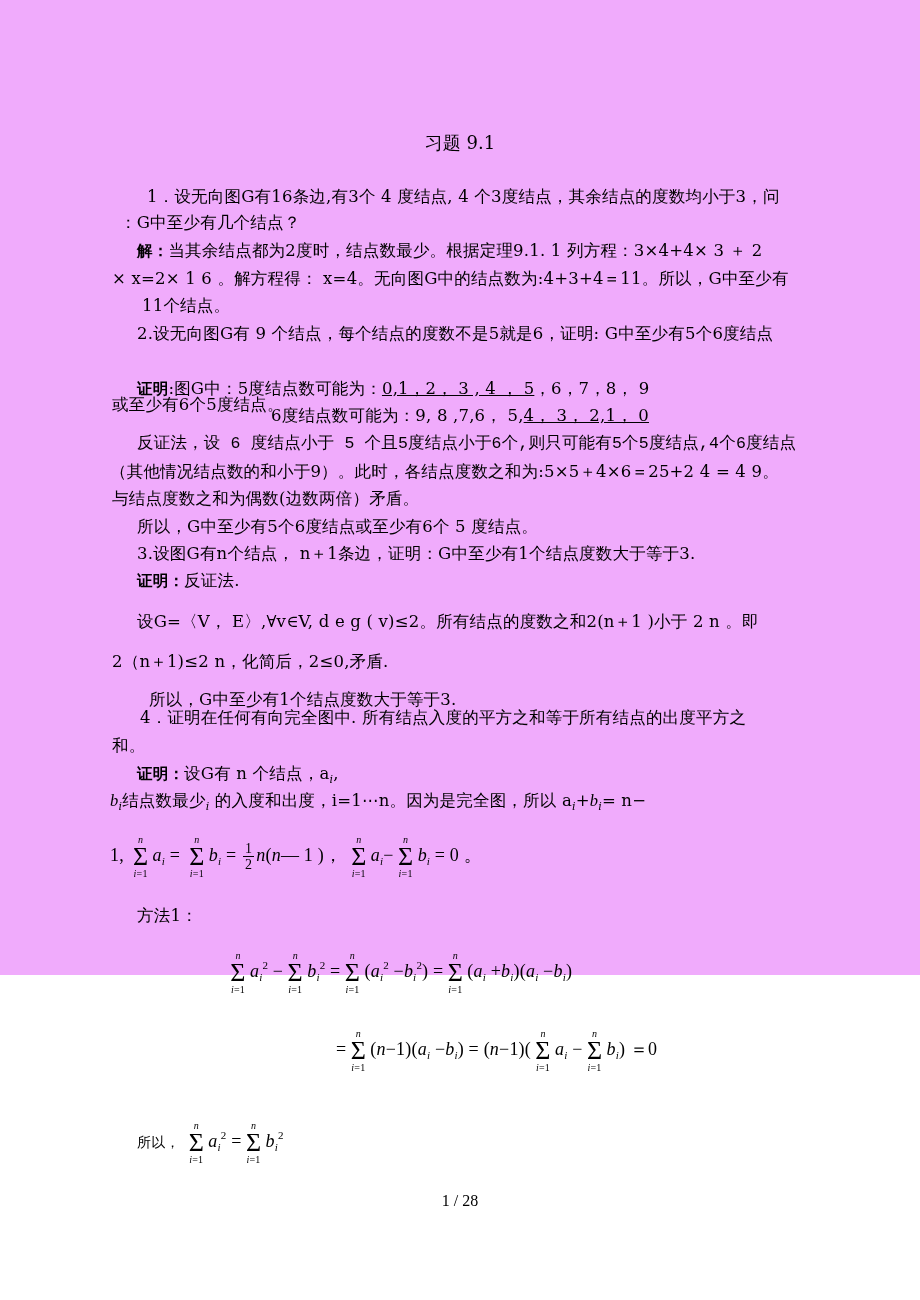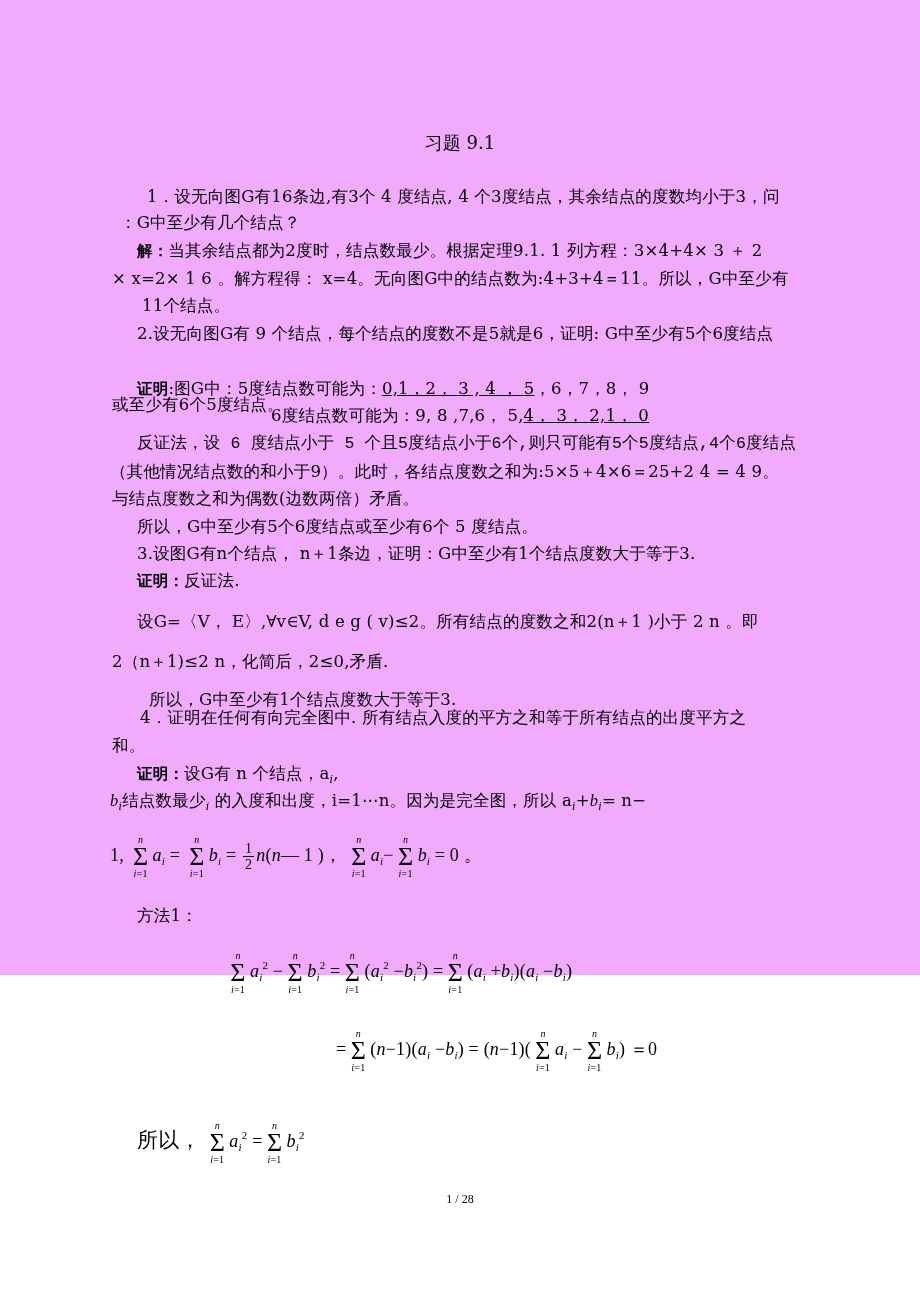--- a/index.html
+++ b/index.html
@@ -14,21 +14,21 @@
   .sub { font-size: 11px; vertical-align: -4px; font-style: italic; }
   .sup { font-size: 11px; vertical-align: 8px; }
   .sum { display: inline-block; position: relative; width: 22px; text-align: center; vertical-align: middle; margin: 0 1px; }
   .sum .top { display: block; font-size: 10px; line-height: 10px; font-style: italic; font-family: "Liberation Serif", serif; }
   .sum .sig { display: block; font-size: 26px; line-height: 24px; font-family: "Liberation Serif", serif; }
   .sum .bot { display: block; font-size: 10px; line-height: 10px; font-family: "Liberation Serif", serif; }
   .frac { display: inline-block; vertical-align: middle; text-align: center; font-size: 14px; line-height: 15px; margin: 0 2px; }
   .frac .num { display: block; border-bottom: 1px solid #000; padding: 0 2px; }
   .frac .den { display: block; }
   .eq { font-family: "Liberation Serif", serif; font-size: 18px; }
-  .footer { position: absolute; top: 1192px; left: 0; width: 920px; text-align: center; font-size: 12px; font-family: "Liberation Serif", serif; }
+  .footer { position: absolute; top: 1192px; left: 0; width: 920px; text-align: center; font-size: 16px; font-family: "Liberation Serif", serif; }
 </style>
 </head>
 <body>
 
 <div class="page">
 
   <div class="title">习题  9.1</div>
 
   <div class="ln" style="top:186px; left:147px;">1．设无向图G有16条边,有3个 4 度结点, 4 个3度结点，其余结点的度数均小于3，问</div>
   <div class="ln" style="top:212px; left:120px;">：G中至少有几个结点？</div>
@@ -85,19 +85,19 @@
     −<span class="sum"><span class="top">n</span><span class="sig">Σ</span><span class="bot"><i>i</i>=1</span></span><span class="i">b</span><span class="sub">i</span><span class="sup">2</span>
     =<span class="sum"><span class="top">n</span><span class="sig">Σ</span><span class="bot"><i>i</i>=1</span></span>(<span class="i">a</span><span class="sub">i</span><span class="sup">2</span> −<span class="i">b</span><span class="sub">i</span><span class="sup">2</span>)
     =<span class="sum"><span class="top">n</span><span class="sig">Σ</span><span class="bot"><i>i</i>=1</span></span>(<span class="i">a</span><span class="sub">i</span> +<span class="i">b</span><span class="sub">i</span>)(<span class="i">a</span><span class="sub">i</span> −<span class="i">b</span><span class="sub">i</span>)
   </div>
 
   <div class="ln eq" style="top:1024px; left:336px; line-height:50px;">
     =<span class="sum"><span class="top">n</span><span class="sig">Σ</span><span class="bot"><i>i</i>=1</span></span>(<span class="i">n</span>−1)(<span class="i">a</span><span class="sub">i</span> −<span class="i">b</span><span class="sub">i</span>) = (<span class="i">n</span>−1)(<span class="sum"><span class="top">n</span><span class="sig">Σ</span><span class="bot"><i>i</i>=1</span></span><span class="i">a</span><span class="sub">i</span> −<span class="sum"><span class="top">n</span><span class="sig">Σ</span><span class="bot"><i>i</i>=1</span></span><span class="i">b</span><span class="sub">i</span>) ＝0
   </div>
 
   <div class="ln eq" style="top:1110px; left:137px; line-height:50px;">
-    <span style="font-family:'DejaVu Serif',serif; font-size:21px;">所以，</span>
+    <span style="font-family:'DejaVu Serif',serif; font-size:14px;">所以，</span>
     <span class="sum"><span class="top">n</span><span class="sig">Σ</span><span class="bot"><i>i</i>=1</span></span><span class="i">a</span><span class="sub">i</span><span class="sup">2</span>
     =<span class="sum"><span class="top">n</span><span class="sig">Σ</span><span class="bot"><i>i</i>=1</span></span><span class="i">b</span><span class="sub">i</span><span class="sup">2</span>
   </div>
 
   <div class="footer">1 / 28</div>
 </div>
 
 </body></html>

